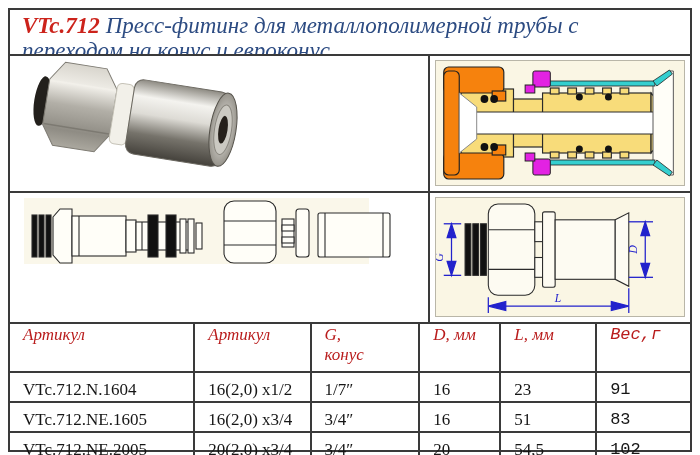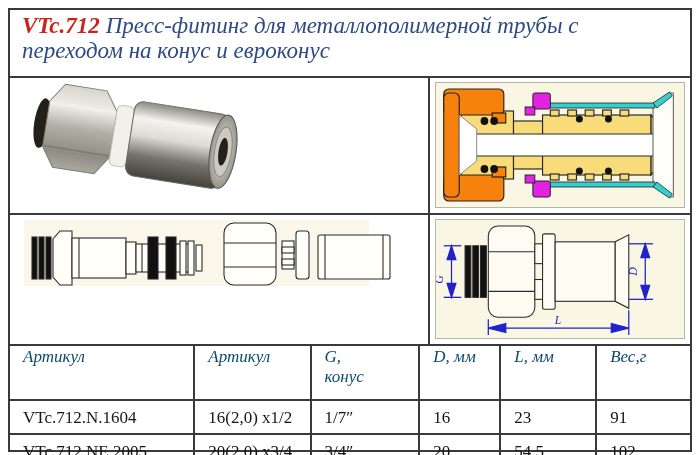--- a/index.html
+++ b/index.html
@@ -1,37 +1,37 @@
 <!DOCTYPE html>
 <html><head>
 <meta charset="utf-8">
 <style>
   html,body{margin:0;padding:0;background:#fff;}
   body{width:700px;height:455px;font-family:"Liberation Serif",serif;-webkit-font-smoothing:antialiased;}
   .sheet{position:absolute;left:8px;top:8px;width:684px;height:444px;border:2px solid #3a3a3a;box-sizing:border-box;background:#fff;}
   
-  .title-row{height:68px;border-bottom:2px solid #3a3a3a;box-sizing:border-box;padding:3px 10px 0 12px;overflow:hidden;}
+  .title-row{height:46px;border-bottom:2px solid #3a3a3a;box-sizing:border-box;padding:3px 10px 0 12px;overflow:hidden;}
   .title-line{font-style:italic;font-size:23px;line-height:25px;color:#2c4b82;margin:0;}
   .title-code{color:#cc231b;font-weight:bold;font-style:italic;margin-right:6px;}
   
   .pic-row{display:flex;height:137px;border-bottom:2px solid #3a3a3a;box-sizing:border-box;}
   .draw-row{display:flex;height:131px;border-bottom:2px solid #3a3a3a;box-sizing:border-box;}
   .cell-l{width:420px;border-right:2px solid #3a3a3a;box-sizing:border-box;position:relative;background:#fff;}
   .cell-r{flex:1;position:relative;background:#fff;}
   .cream-panel{position:absolute;left:5px;top:4px;right:5px;bottom:5px;background:#faf6e4;border:1px solid #b9b6a8;}
   .cream-soft{position:absolute;left:14px;top:5px;width:345px;height:66px;background:#faf7ea;}
   svg{display:block;}
   
   table.spec{width:100%;height:121px;border-collapse:collapse;table-layout:fixed;}
   table.spec td{border:2px solid #3a3a3a;padding:1px 6px 1px 13px;vertical-align:top;box-sizing:border-box;overflow:hidden;}
   table.spec tr td:first-child{border-left:none;}
-  table.spec tr td:last-child{border-right:none;}
+  table.spec tr td:last-child{border-right:none;font-family:Liberation Mono, monospace;}
   table.spec tr:first-child td{border-top:none;}
   table.spec tr:last-child td{border-bottom:none;}
-  .hdr{color:#0c4a6e;font-style:italic;font-size:17px;line-height:20px;}
+  .hdr{color:#b91c1c;font-style:italic;font-size:17px;line-height:20px;}
   .hdr span{display:block;}
   .val{color:#161616;font-size:17px;line-height:21px;white-space:nowrap;}
   tr.hrow{height:48px;}
   tr.drow{height:24px;}
   tr.drow td{padding-top:6px;}
 </style>
 </head>
 <body>
 
 <div class="sheet">
@@ -281,20 +281,28 @@
     </tr>
     <tr class="drow">
       <td class="val">VTc.712.N.1604</td>
       <td class="val">16(2,0) x1/2</td>
       <td class="val">1/7″</td>
       <td class="val">16</td>
       <td class="val">23</td>
       <td class="val">91</td>
     </tr>
     <tr class="drow">
+      <td class="val">VTc.712.NE.1605</td>
+      <td class="val">16(2,0) x3/4</td>
+      <td class="val">3/4″</td>
+      <td class="val">16</td>
+      <td class="val">51</td>
+      <td class="val">83</td>
+    </tr>
+    <tr class="drow">
       <td class="val">VTc.712.NE.2005</td>
       <td class="val">20(2,0) x3/4</td>
       <td class="val">3/4″</td>
       <td class="val">20</td>
       <td class="val">54,5</td>
       <td class="val">102</td>
     </tr>
   </tbody>
     </table>
 

